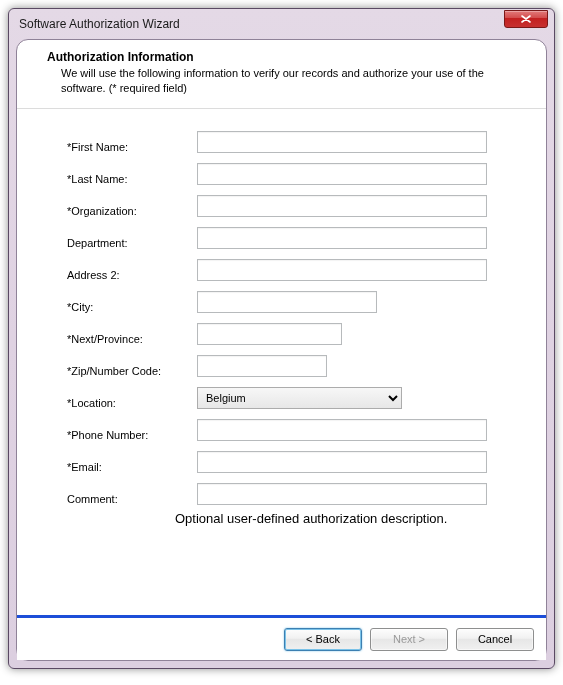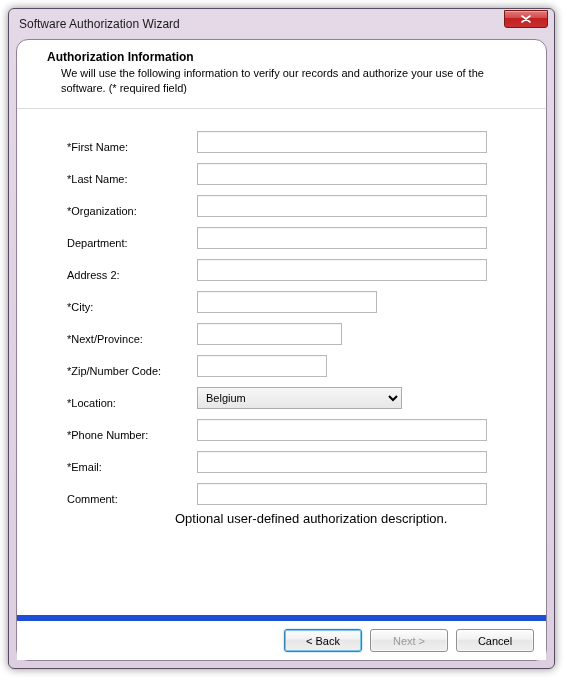--- a/index.html
+++ b/index.html
@@ -126,21 +126,21 @@
     font-family: inherit;
   }
   .helper {
     font-size: 13px;
     color: #000;
     margin-left: 118px;
     margin-top: -4px;
   }
   .footer {
     height: 45px;
-    border-top: 6px solid #1d4ed8;
+    border-top: 3px solid #1d4ed8;
     display: flex;
     align-items: center;
     justify-content: flex-end;
     padding: 7px 12px;
     gap: 8px;
     background: #fff;
   }
   .btn {
     min-width: 78px;
     height: 23px;

